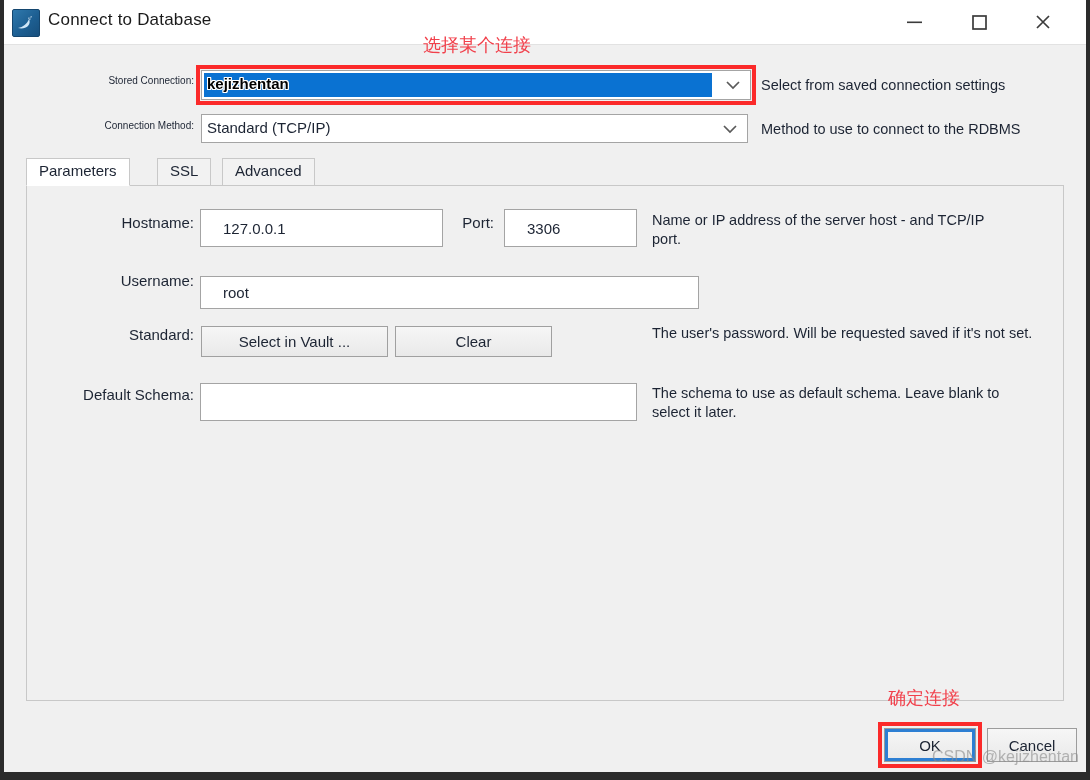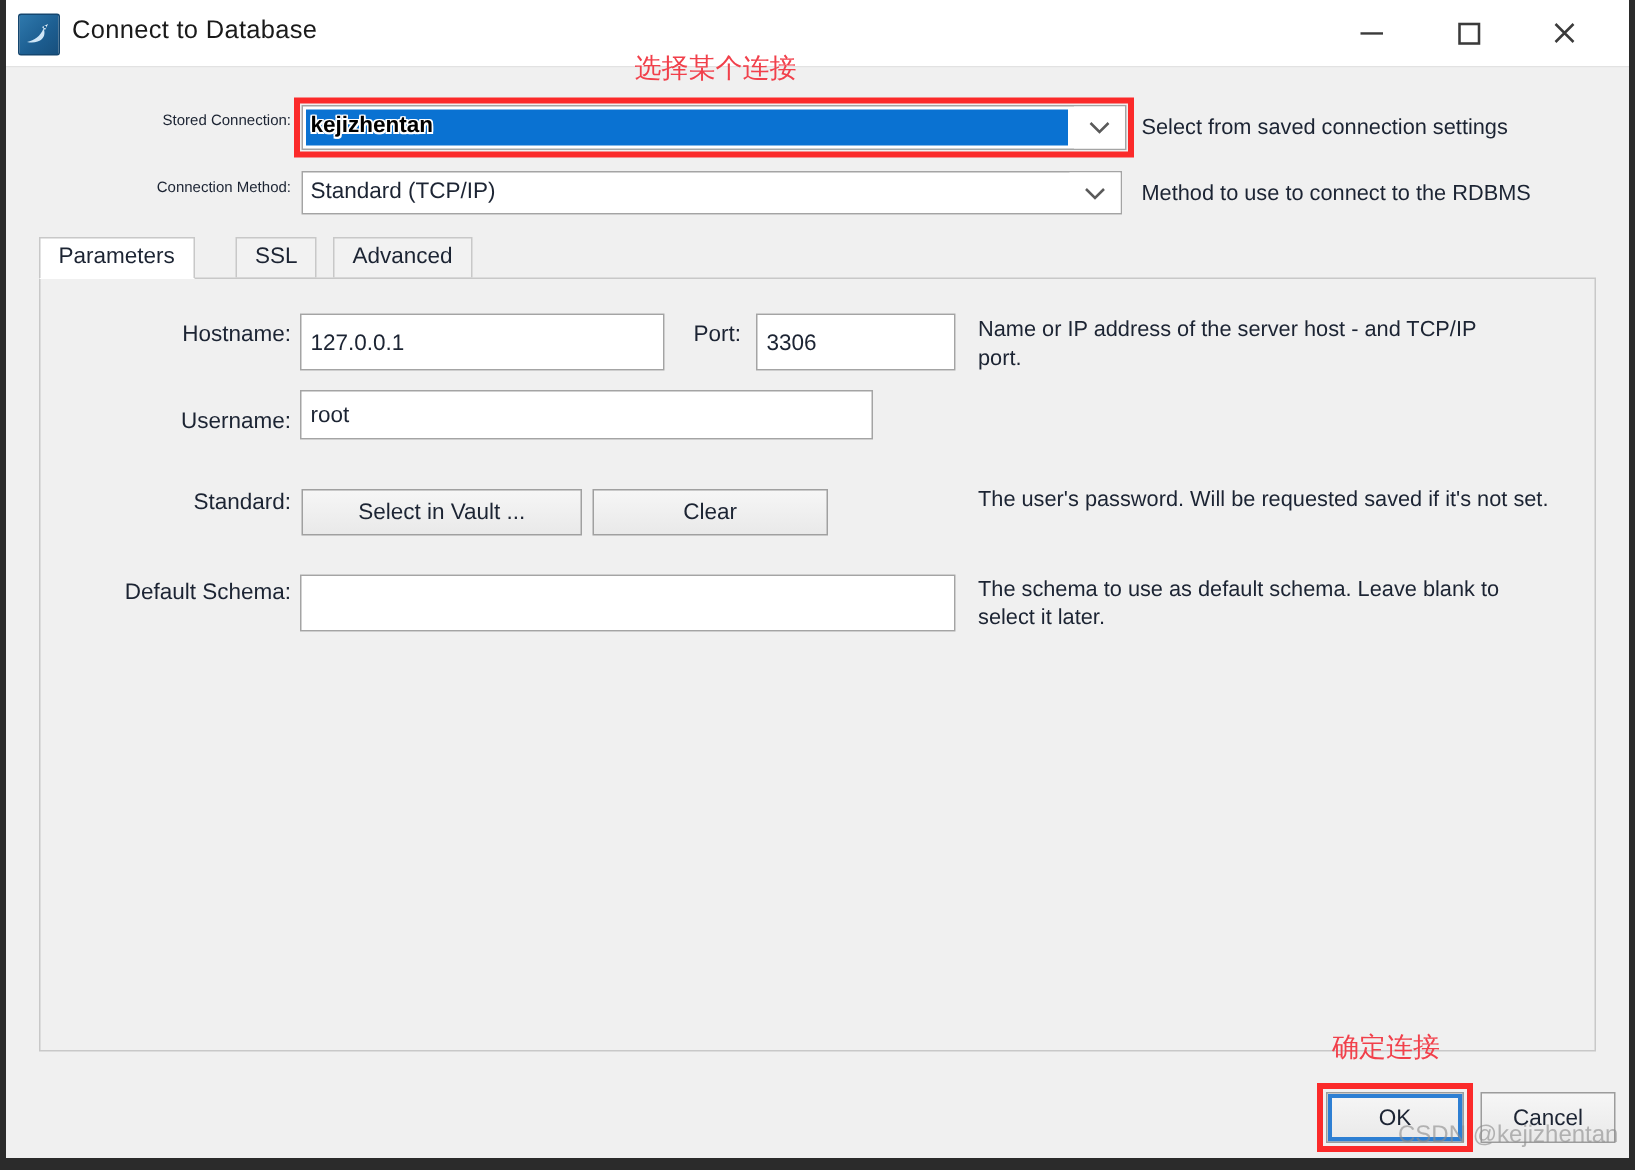--- a/index.html
+++ b/index.html
@@ -182,27 +182,27 @@
   #lbl-password { left: 20px; top: 326px; width: 170px; }
   #lbl-schema   { left: 20px; top: 386px; width: 170px; }
 
   .textfield {
     position: absolute;
     background: #ffffff;
     border: 1px solid #a4a4a4;
     box-sizing: border-box;
     font-size: 15px;
     color: #1c2433;
-    padding: 4px 6px;
+    padding: 4px 22px;
     outline: none;
     font-family: "Liberation Sans", sans-serif;
   }
   #in-hostname { left: 196px; top: 209px; width: 243px; height: 38px; }
   #in-port     { left: 500px; top: 209px; width: 133px; height: 38px; }
-  #in-username { left: 196px; top: 260px; width: 382px; height: 33px; }
+  #in-username { left: 196px; top: 276px; width: 499px; height: 33px; }
   #in-schema   { left: 196px; top: 383px; width: 437px; height: 38px; }
 
   .pbutton {
     position: absolute;
     background: linear-gradient(#f6f6f6,#e9e9e9);
     border: 1px solid #a0a0a0;
     box-sizing: border-box;
     font-size: 15px;
     color: #1c2433;
     font-family: "Liberation Sans", sans-serif;

